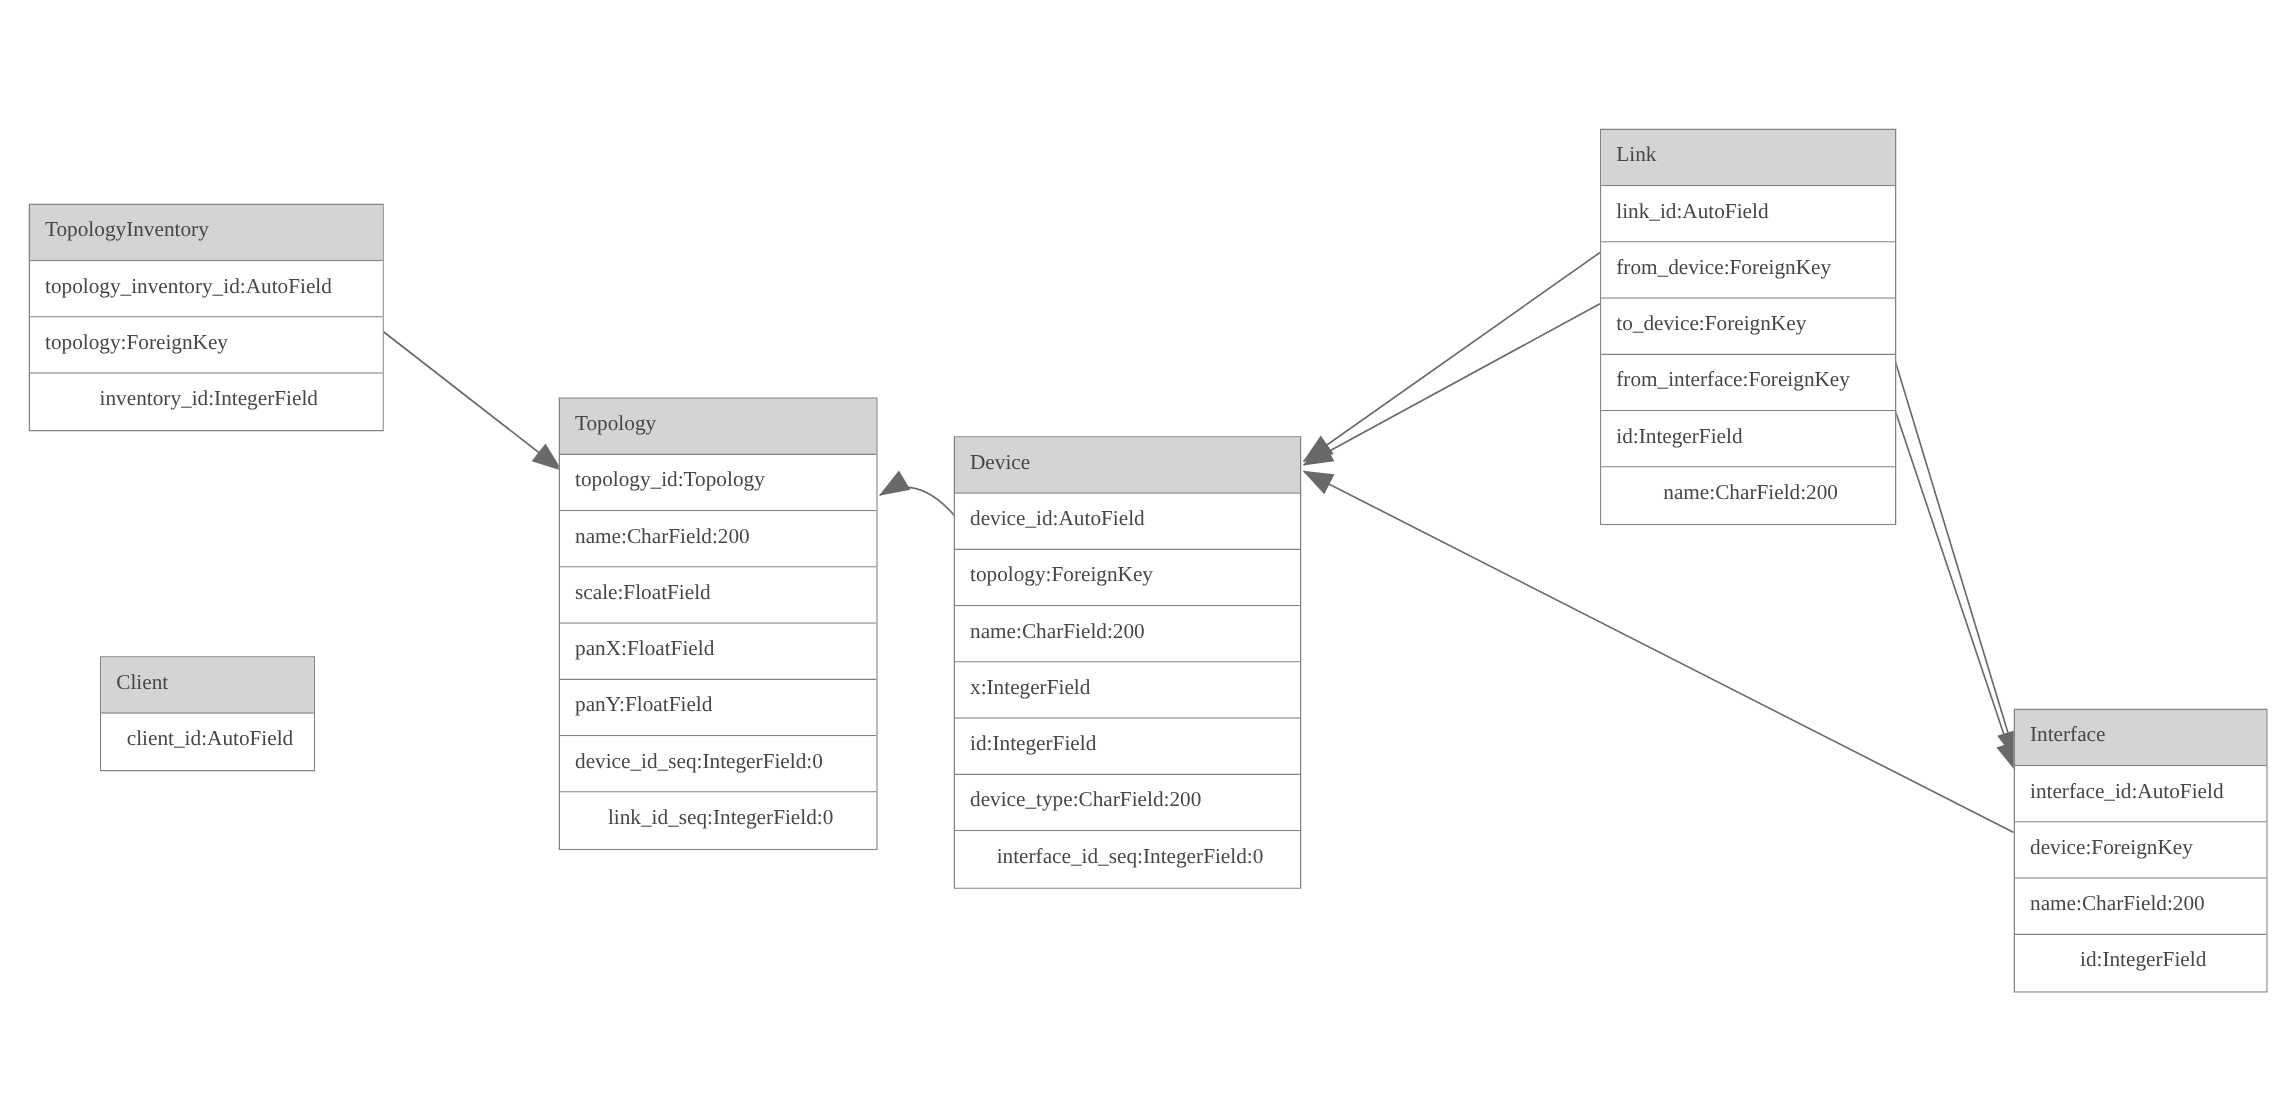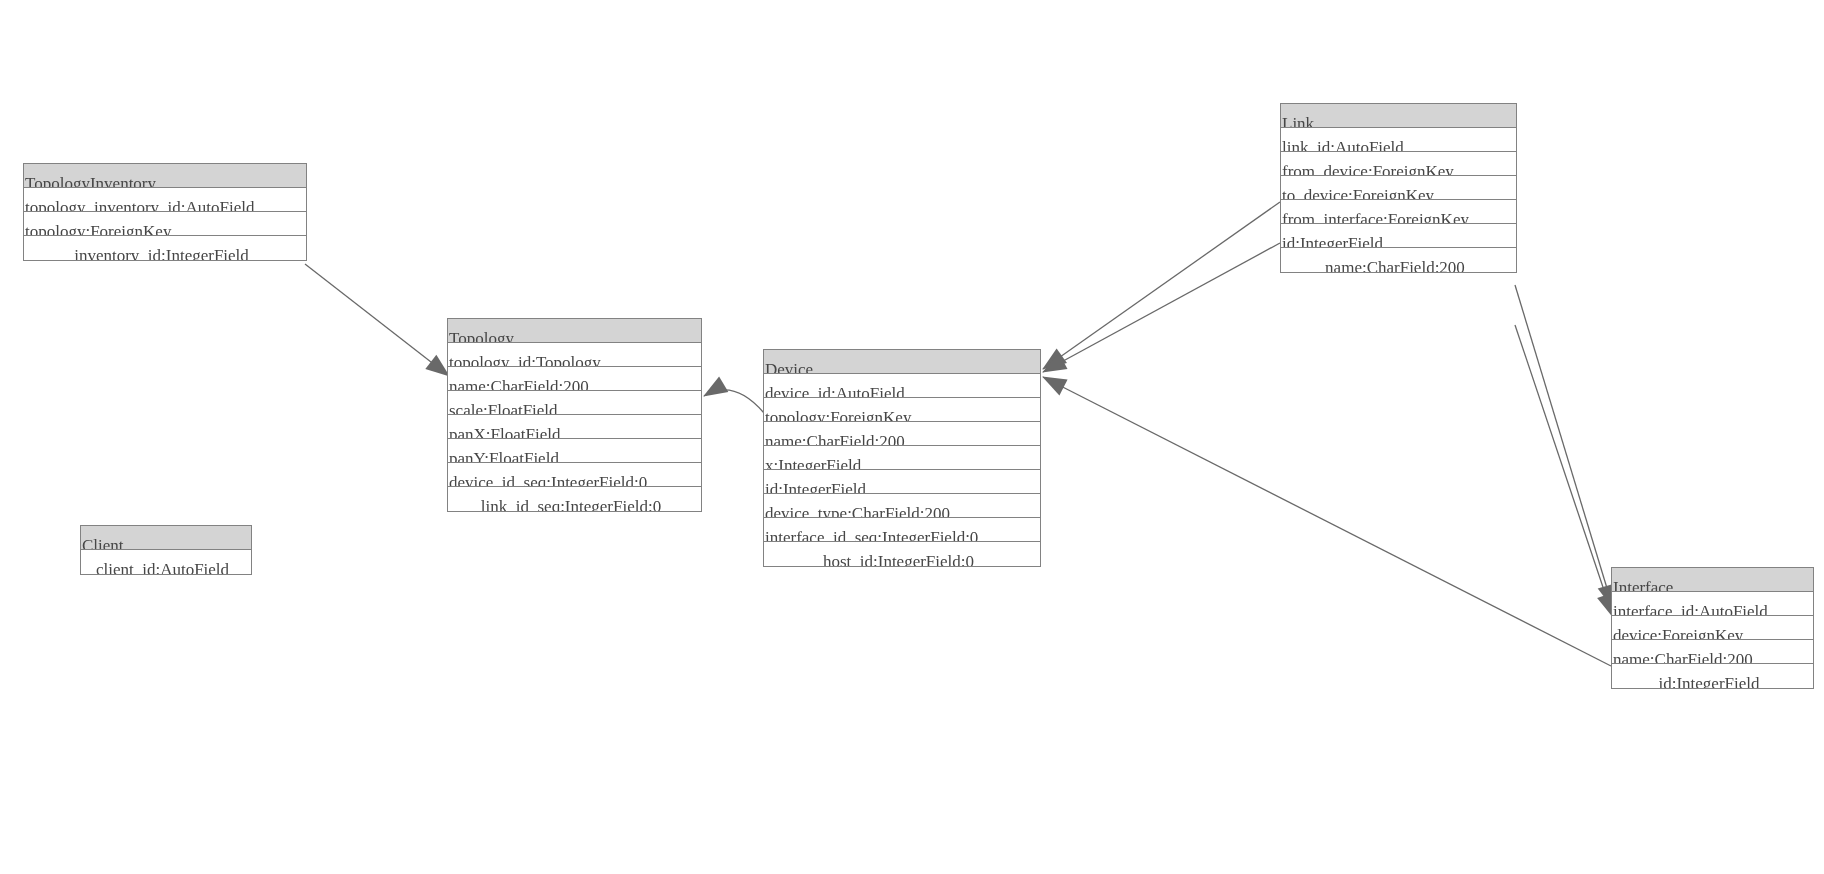--- a/index.html
+++ b/index.html
@@ -29,24 +29,24 @@
     height: 100%;
     z-index: 2;
   }
   .er-table {
     position: absolute;
     background: var(--row-fill, #ffffff);
     border: 1.5px solid var(--border, #828282);
     box-sizing: content-box;
   }
   .er-row {
-    height: 24px;
+    height: 45px;
     box-sizing: border-box;
     line-height: 39px;
-    padding: 0 8px 0 1px;
+    padding: 0 8px 0 12px;
     font-size: 17px;
     color: var(--text, #464646);
     border-bottom: 1.3px solid var(--border, #828282);
     white-space: nowrap;
     overflow: hidden;
     background: var(--row-fill, #ffffff);
   }
   .er-row:last-child {
     border-bottom: 0;
     text-align: center;
@@ -103,21 +103,20 @@
       </div>
       <div class="er-table" style="left: 763px; top: 316px; width: 276px; margin-top: 33px;">
         <div class="er-row er-header">Device</div>
         <div class="er-row">device_id:AutoField</div>
         <div class="er-row">topology:ForeignKey</div>
         <div class="er-row">name:CharField:200</div>
         <div class="er-row">x:IntegerField</div>
         <div class="er-row">id:IntegerField</div>
         <div class="er-row">device_type:CharField:200</div>
         <div class="er-row">interface_id_seq:IntegerField:0</div>
-        <div class="er-row">host_id:IntegerField:0</div>
       </div>
       <div class="er-table" style="left: 1280px; top: 103px; width: 235px;">
         <div class="er-row er-header">Link</div>
         <div class="er-row">link_id:AutoField</div>
         <div class="er-row">from_device:ForeignKey</div>
         <div class="er-row">to_device:ForeignKey</div>
         <div class="er-row">from_interface:ForeignKey</div>
         <div class="er-row">id:IntegerField</div>
         <div class="er-row">name:CharField:200</div>
       </div>

